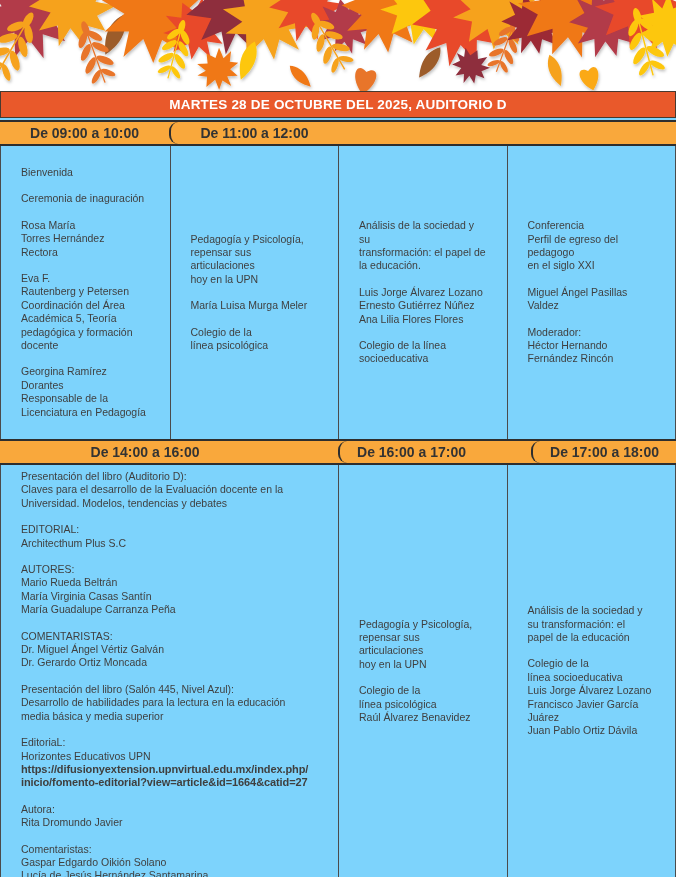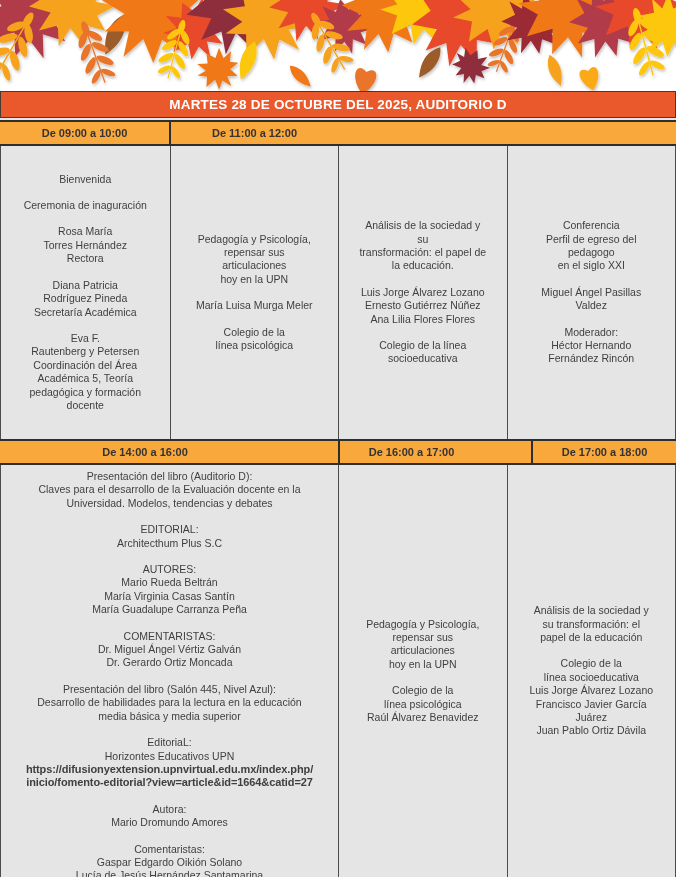--- a/index.html
+++ b/index.html
@@ -5,46 +5,46 @@
   :root{
     --title-bg:#E9592B;
     --header-bg:#F9A83C;
     --border-dark:#3A3A3A;
     --text:#3F3F3F;
     --title-text:#FFFFFF;
   }
   *{box-sizing:border-box;margin:0;padding:0;}
   html,body{width:676px;height:877px;overflow:hidden;background:#fff;
     font-family:"Liberation Sans",sans-serif;}
-  .page{width:676px;height:877px;display:flex;flex-direction:column;background:#e5e5e5;}
+  .page{width:676px;height:877px;display:flex;flex-direction:column;background:#7dd3fc;}
 
   
   .banner{height:91px;position:relative;background:#fff;overflow:hidden;flex:0 0 auto;}
   .banner svg{display:block;width:676px;height:91px;}
 
   
   .titlebar{height:27px;margin-bottom:2px;background:var(--title-bg);
     border:1px solid #473A30;display:flex;align-items:center;justify-content:center;flex:0 0 auto;}
   .titlebar .t{color:var(--title-text);font-weight:bold;font-size:13.5px;letter-spacing:.2px;}
 
   
   .hrow{height:26px;background:var(--header-bg);display:grid;flex:0 0 auto;
     border-top:2px solid #2E2E2E;border-bottom:2px solid #2E2E2E;}
   .hrow1{grid-template-columns:1fr 1fr 1fr 1fr;}
   .hrow2{grid-template-columns:2fr 1fr 1fr;gap:48px;}
   .hcell{display:flex;align-items:center;justify-content:center;
-    font-weight:bold;font-size:11px;color:#333;border-left:2px solid #2E2E2E;}
+    font-weight:bold;font-size:14px;color:#333;border-left:2px solid #2E2E2E;border-radius:9px;}
   .hcell:first-child{border-left:none;}
 
   
   .crow{display:grid;border-left:1px solid #4B4B4B;border-right:1px solid #4B4B4B;}
   .crow1{grid-template-columns:1fr 1fr 1fr 1fr;height:293px;flex:0 0 auto;}
   .crow2{grid-template-columns:2fr 1fr 1fr;flex:1 1 auto;min-height:0;}
   .ccell{border-left:1px solid #4B4B4B;display:flex;flex-direction:column;
-    justify-content:center;align-items:center;text-align:center;
+    justify-content:center;align-items:center;text-align:left;
     font-size:10.5px;line-height:13.4px;color:var(--text);
     padding:2px 20px;overflow:hidden;}
   .ccell:first-child{border-left:none;}
   .ccell.top{justify-content:flex-start;padding-top:5px;}
   .para{white-space:pre-line;margin-top:13px;width:100%;}
   .para:first-child,.para.nogap{margin-top:0;}
   .para.bold{font-weight:bold;font-size:11px;letter-spacing:-.1px;}
 </style>
 </head>
 <body>
@@ -119,29 +119,29 @@
     <div class="hcell">De 11:00 a 12:00</div>
   </div>
 
   <div class="crow crow1">
     <div class="ccell">
         <div class="para">Bienvenida</div>
         <div class="para">Ceremonia de inaguración</div>
         <div class="para">Rosa María
 Torres Hernández
 Rectora</div>
-        <div class="para">Diana Patricia
-Rodríguez Pineda
-Secretaría Académica</div>
         <div class="para">Eva F.
 Rautenberg y Petersen
 Coordinación del Área
 Académica 5, Teoría
 pedagógica y formación
 docente</div>
+        <div class="para">Georgina Ramírez Dorantes
+Responsable de la
+Licenciatura en Pedagogía</div>
       </div>
     <div class="ccell">
         <div class="para">Pedagogía y Psicología,
 repensar sus articulaciones
 hoy en la UPN</div>
         <div class="para">María Luisa Murga Meler</div>
         <div class="para">Colegio de la
 línea psicológica</div>
       </div>
     <div class="ccell">
@@ -186,21 +186,21 @@
 Dr. Miguel Ángel Vértiz Galván
 Dr. Gerardo Ortiz Moncada</div>
         <div class="para">Presentación del libro (Salón 445, Nivel Azul):
 Desarrollo de habilidades para la lectura en la educación
 media básica y media superior</div>
         <div class="para">EditoriaL:
 Horizontes Educativos UPN</div>
         <div class="para bold nogap">https://difusionyextension.upnvirtual.edu.mx/index.php/
 inicio/fomento-editorial?view=article&amp;id=1664&amp;catid=27</div>
         <div class="para">Autora:
-Mario Dromundo Amores</div>
+Rita Dromundo Javier</div>
         <div class="para">Comentaristas:
 Gaspar Edgardo Oikión Solano
 Lucía de Jesús Hernández Santamarina</div>
       </div>
     <div class="ccell">
         <div class="para">Pedagogía y Psicología,
 repensar sus articulaciones
 hoy en la UPN</div>
         <div class="para">Colegio de la
 línea psicológica

